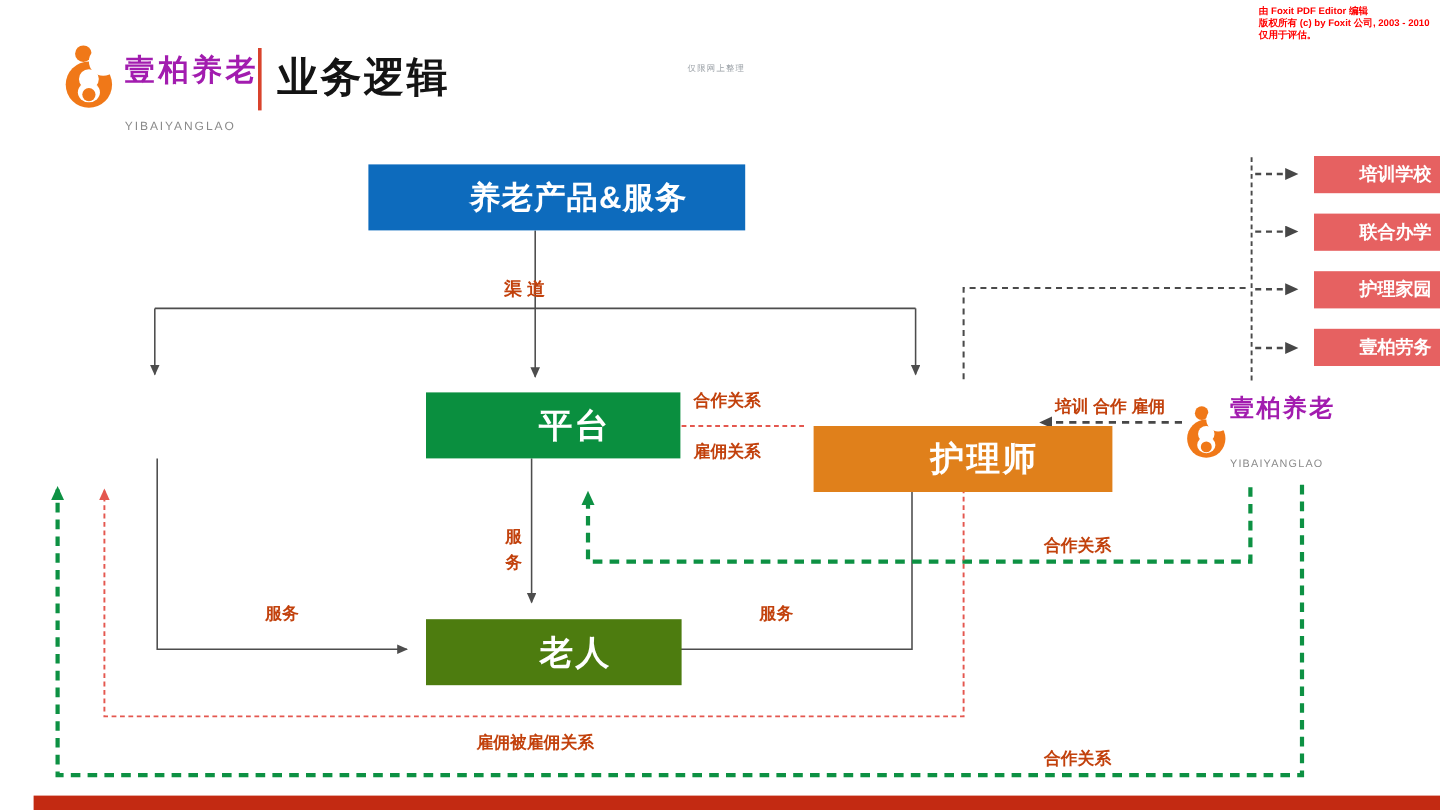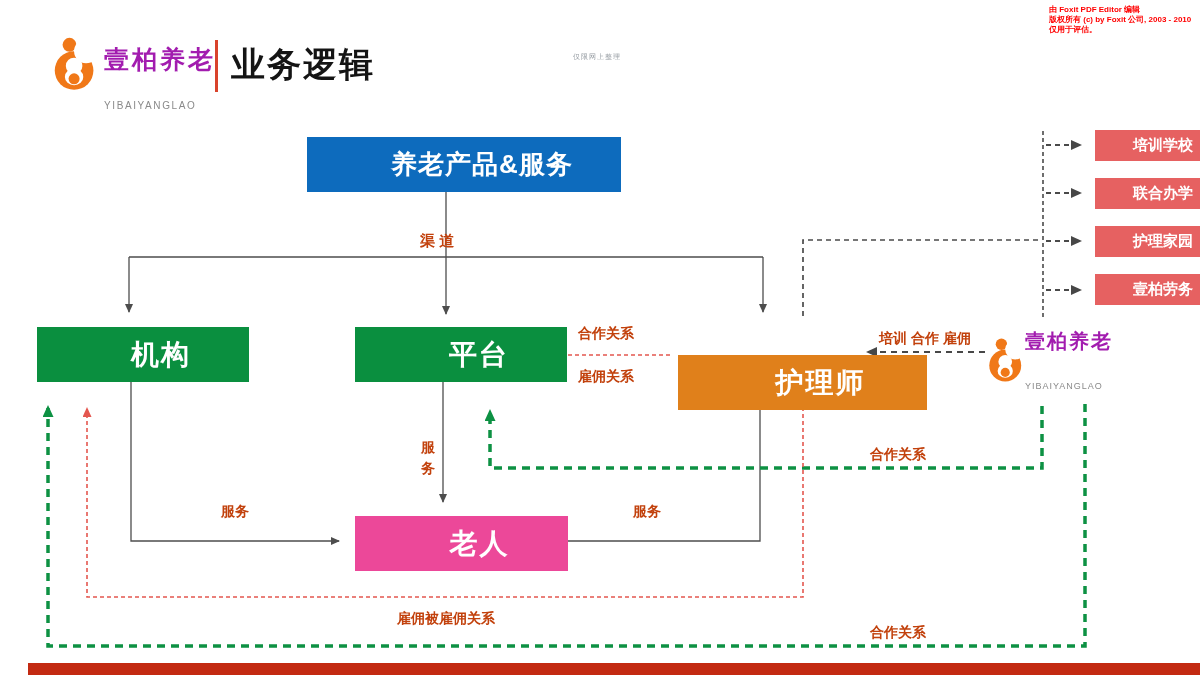--- a/index.html
+++ b/index.html
@@ -15,21 +15,21 @@
   #page-title{position:absolute;left:231px;top:42px;font-size:34px;font-weight:800;color:#141414;letter-spacing:2px;}
   #faint-note{position:absolute;left:573px;top:52px;font-size:7px;color:#9aa0a6;letter-spacing:1px;}
   #foxit{position:absolute;left:1049px;top:5px;width:150px;color:#ff0000;font-size:8px;font-weight:bold;line-height:10px;white-space:nowrap;}
 
   
   .node{position:absolute;display:flex;align-items:center;justify-content:center;color:#fff;font-weight:bold;z-index:3;padding-left:36px;}
   #node-product{left:307px;top:137px;width:278px;height:55px;background:#0d6bbd;font-size:26px;letter-spacing:1px;}
   #node-org{left:37px;top:327px;width:176px;height:55px;background:#0a8f3f;font-size:28px;letter-spacing:2px;}
   #node-platform{left:355px;top:327px;width:176px;height:55px;background:#0a8f3f;font-size:28px;letter-spacing:2px;}
   #node-nurse{left:678px;top:327px;width:213px;height:55px;background:#e0801b;font-size:28px;letter-spacing:2px;margin-top:28px;}
-  #node-elder{left:355px;top:516px;width:177px;height:55px;background:#ec4899;font-size:28px;letter-spacing:2px;}
+  #node-elder{left:355px;top:516px;width:177px;height:55px;background:#4d7c0f;font-size:28px;letter-spacing:2px;}
   .branch{position:absolute;left:1095px;width:90px;height:31px;background:#e66161;display:flex;align-items:center;justify-content:center;color:#fff;font-weight:bold;font-size:15px;z-index:3;padding-left:23px;}
   #branch-0{top:130px;} #branch-1{top:178px;} #branch-2{top:226px;} #branch-3{top:274px;text-align:center;}
 
   
   #right-logo{position:absolute;left:987px;top:330px;display:flex;align-items:center;z-index:3;}
   #right-logo svg{width:38px;height:48px;}
   #right-logo .brand-cn{font-size:20px;letter-spacing:2px;line-height:22px;}
   #right-logo .brand-en{font-size:9px;letter-spacing:1px;}
 
   
@@ -111,21 +111,20 @@
   <div id="hdr-divider"></div>
   <div id="page-title">业务逻辑</div>
   <div id="faint-note">仅限网上整理</div>
   <div id="foxit">
     <div>由 Foxit PDF Editor 编辑</div>
     <div>版权所有 (c) by Foxit 公司, 2003 - 2010</div>
     <div>仅用于评估。</div>
   </div>
 
   <div id="node-product" class="node">养老产品&amp;服务</div>
-  <div id="node-org" class="node">机构</div>
   <div id="node-platform" class="node">平台</div>
   <div id="node-nurse" class="node">护理师</div>
   <div id="node-elder" class="node">老人</div>
 
   <div id="branch-0" class="branch">培训学校</div>
   <div id="branch-1" class="branch">联合办学</div>
   <div id="branch-2" class="branch">护理家园</div>
   <div id="branch-3" class="branch">壹柏劳务</div>
 
   <div id="right-logo">

